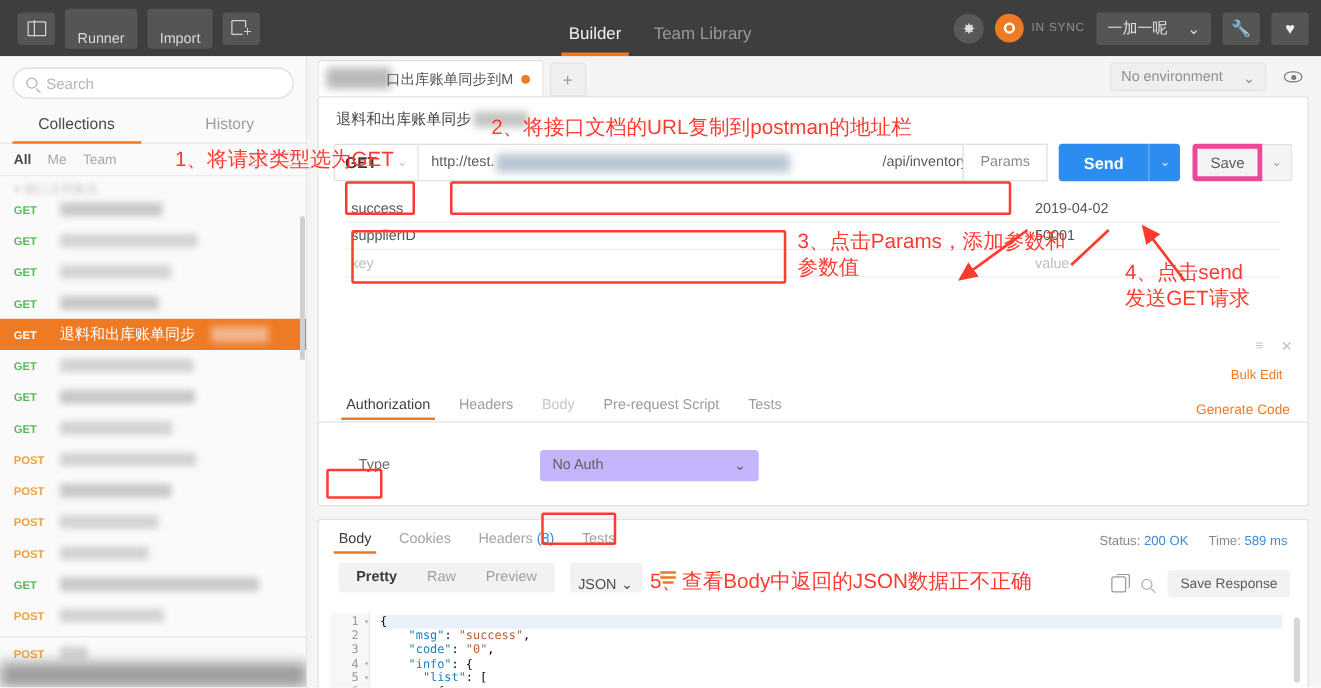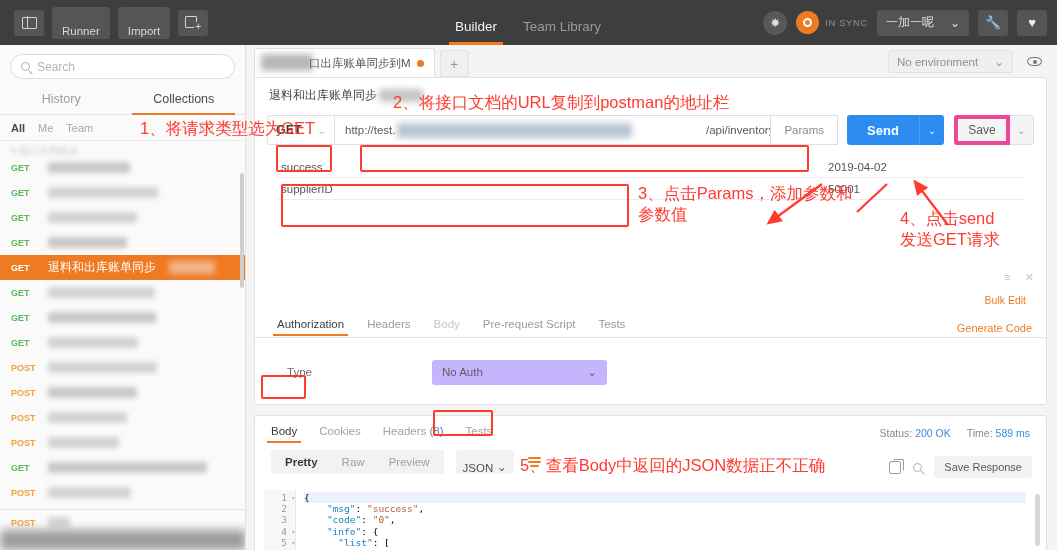--- a/index.html
+++ b/index.html
@@ -460,22 +460,22 @@
   </div>
 
   <div class="sidebar">
     <div class="search-wrap">
       <div class="search-box">
         <div class="mag"></div>
         <div class="search-ph">Search</div>
       </div>
     </div>
     <div class="side-tabs">
+      <div class="side-tab active">Collections</div>
       <div class="side-tab">History</div>
-      <div class="side-tab active">Collections</div>
     </div>
     <div class="filter-row">
       <div class="filter-item active">All</div>
       <div class="filter-item">Me</div>
       <div class="filter-item">Team</div>
       <div class="filter-icons">
         <div class="fi-glyph"></div>
         <div class="fi-glyph"></div>
       </div>
     </div>
@@ -593,20 +593,24 @@
       </div>
 
       <div class="params-table" id="params-table">
           <div class="prow">
             <div class="pkey">success</div>
             <div class="pval">2019-04-02</div>
           </div>
           <div class="prow">
             <div class="pkey">supplierID</div>
             <div class="pval">50001</div>
+          </div>
+          <div class="prow empty">
+            <div class="pkey">key</div>
+            <div class="pval">value</div>
           </div>
         </div>
 
       <div class="row-tools">
         <span>≡</span>
         <span>✕</span>
       </div>
       <div class="bulk-edit">Bulk Edit</div>
 
       <div class="sub-tabs" id="sub-tabs">

